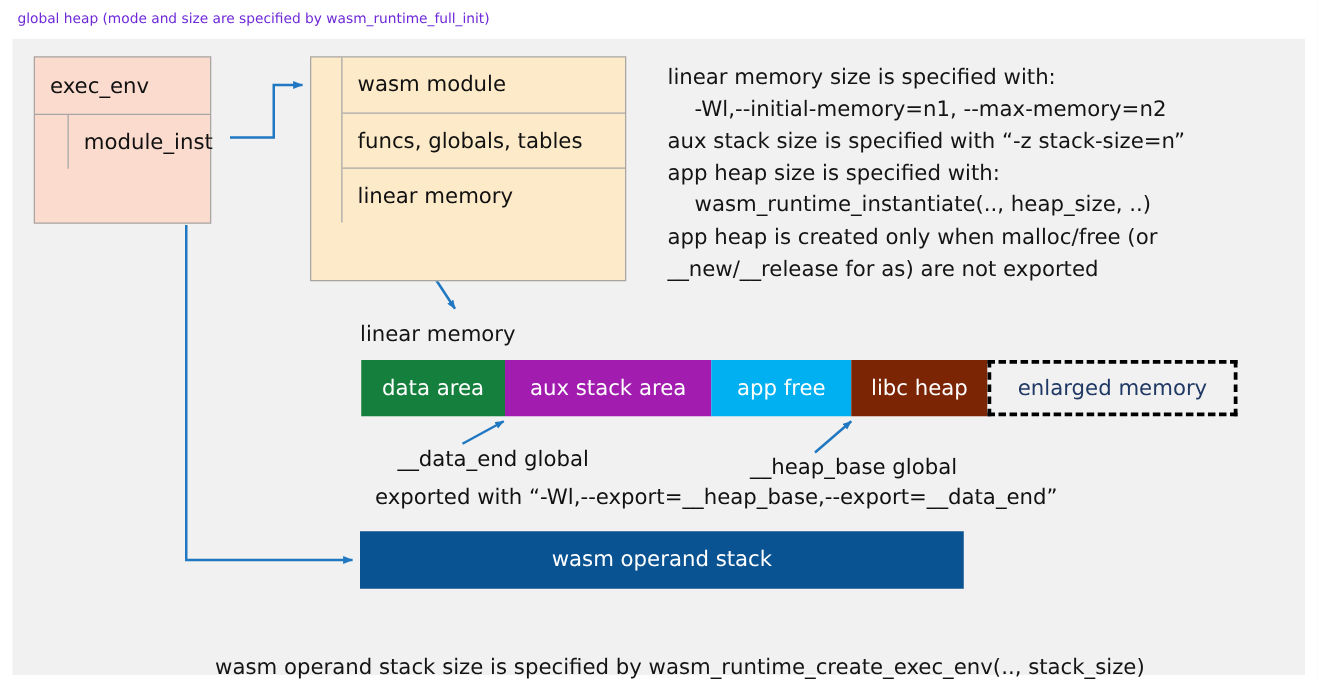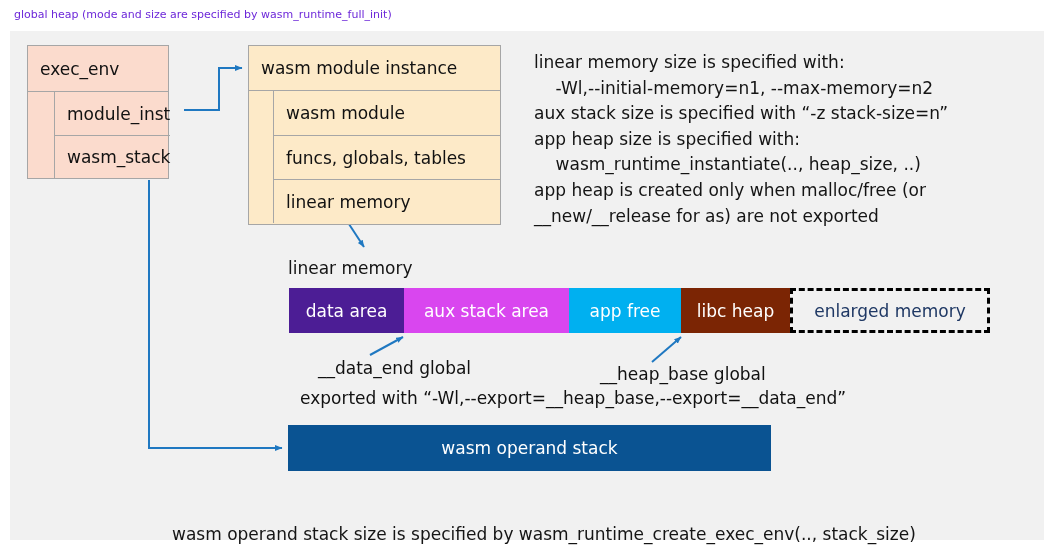--- a/index.html
+++ b/index.html
@@ -193,27 +193,25 @@
 
   <path d="M652,362 L681,337" fill="none" stroke="#1f78c1" stroke-width="2" marker-end="url(#arrowhead-sm)"></path>
 </svg>
 
 <div class="abs struct" id="exec-env" style="background: rgb(251, 219, 205);">
   <div class="struct-head">exec_env</div>
   <div class="struct-body">
     <div class="indent-col"></div>
     <div class="rows">
       <div class="srow">module_inst</div>
-      <div class="srow">wasm_stack</div>
     </div>
   </div>
 </div>
 
 <div class="abs struct" id="module-instance" style="background: rgb(253, 234, 200);">
-  <div class="struct-head">wasm module instance</div>
   <div class="struct-body">
     <div class="indent-col"></div>
     <div class="rows">
       <div class="srow">wasm module</div>
       <div class="srow">funcs, globals, tables</div>
       <div class="srow">linear memory</div>
     </div>
   </div>
 </div>
 
@@ -221,24 +219,24 @@
     -Wl,--initial-memory=n1, --max-memory=n2
 aux stack size is specified with “-z stack-size=n”
 app heap size is specified with:
     wasm_runtime_instantiate(.., heap_size, ..)
 app heap is created only when malloc/free (or
 __new/__release for as) are not exported</div>
 
 <div class="abs" id="linear-memory-label">linear memory</div>
 
 <div class="abs" id="mem-bar">
-  <div class="seg" style="width: 115px; background: #4c1d95;">
+  <div class="seg" style="width: 115px; background: #15803d;">
     <span>data area</span>
   </div>
-  <div class="seg" style="width: 165px; background: #d946ef;">
+  <div class="seg" style="width: 165px; background: #a21caf;">
     <span>aux stack area</span>
   </div>
   <div class="seg" style="width: 112px; background: rgb(0, 176, 240);">
     <span>app free</span>
   </div>
   <div class="seg" style="width: 109px; background: rgb(123, 37, 4);">
     <span>libc heap</span>
   </div>
   <div class="seg dashed" style="width: 200px; color: rgb(31, 56, 100);">
     <span>enlarged memory</span>

